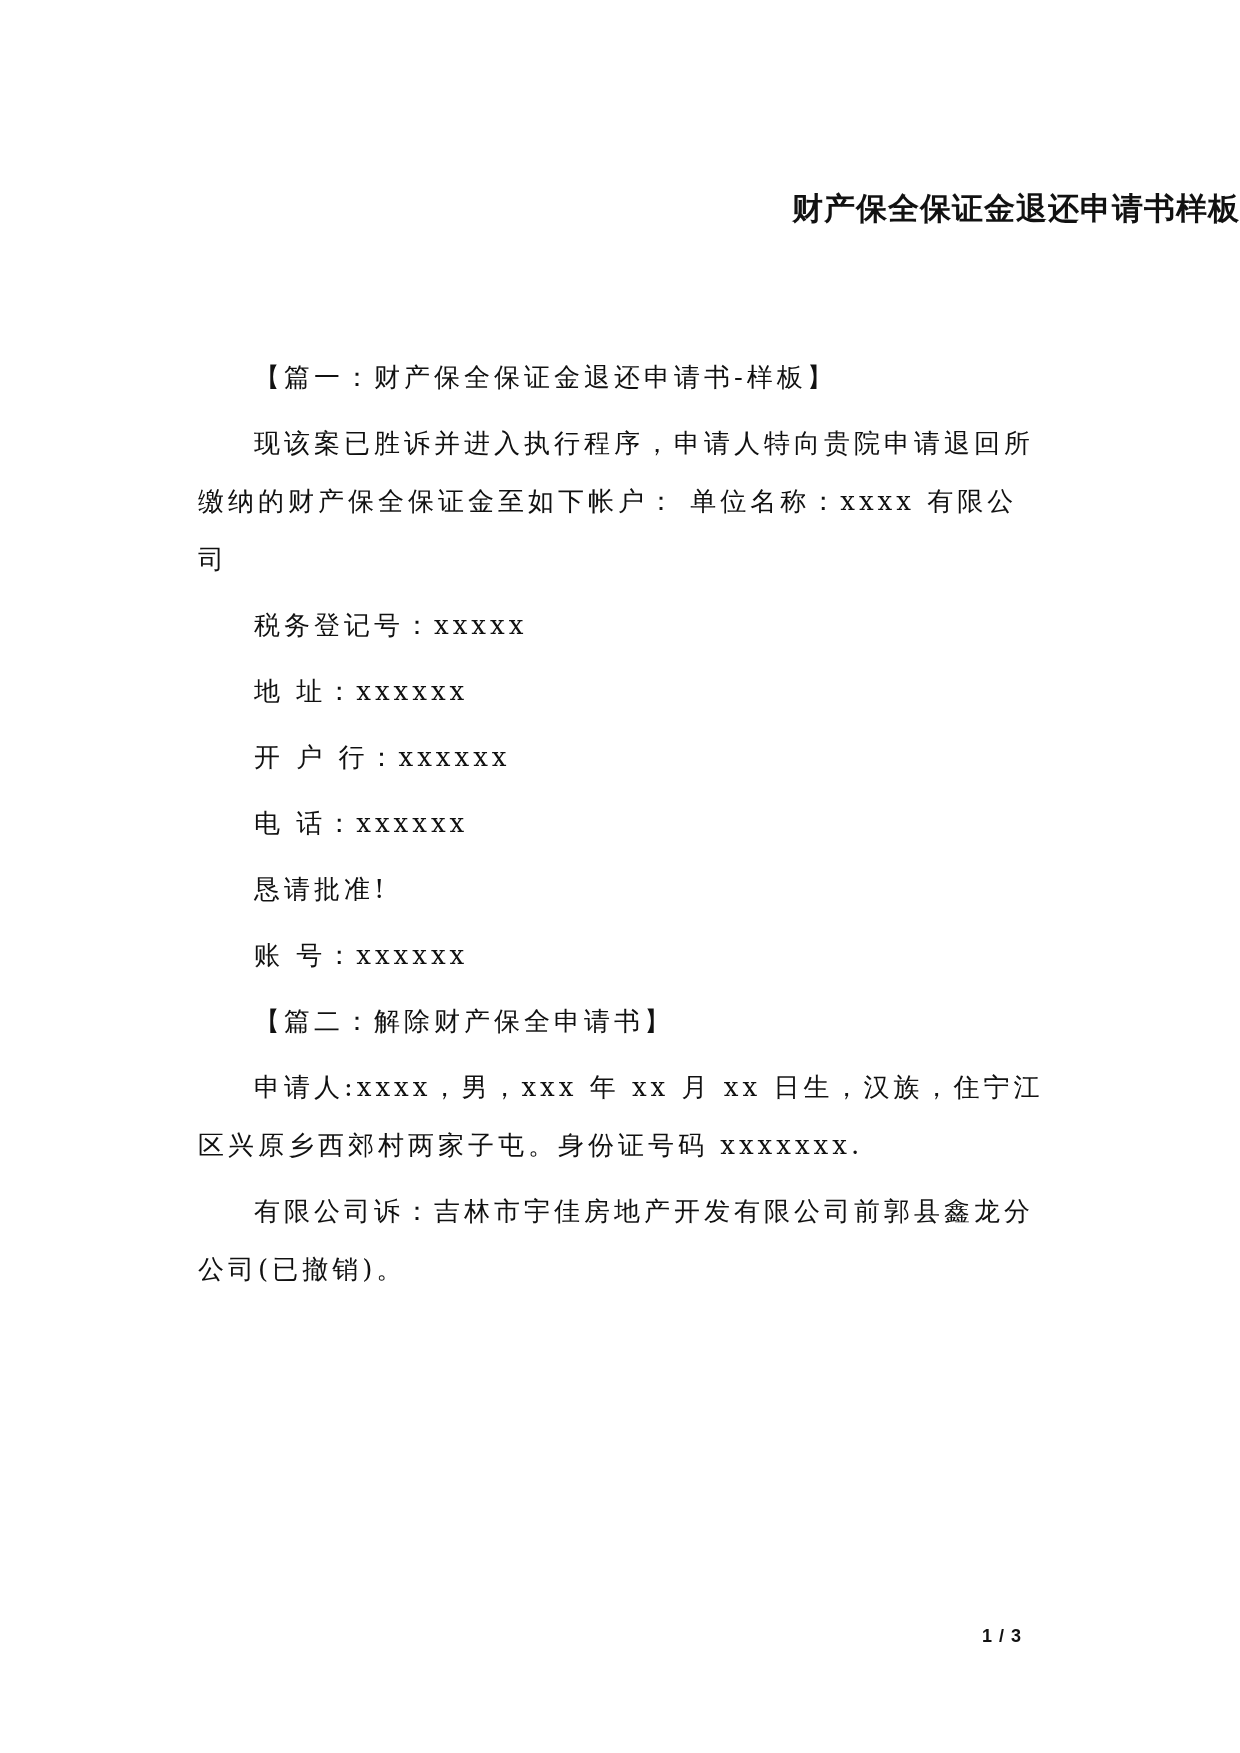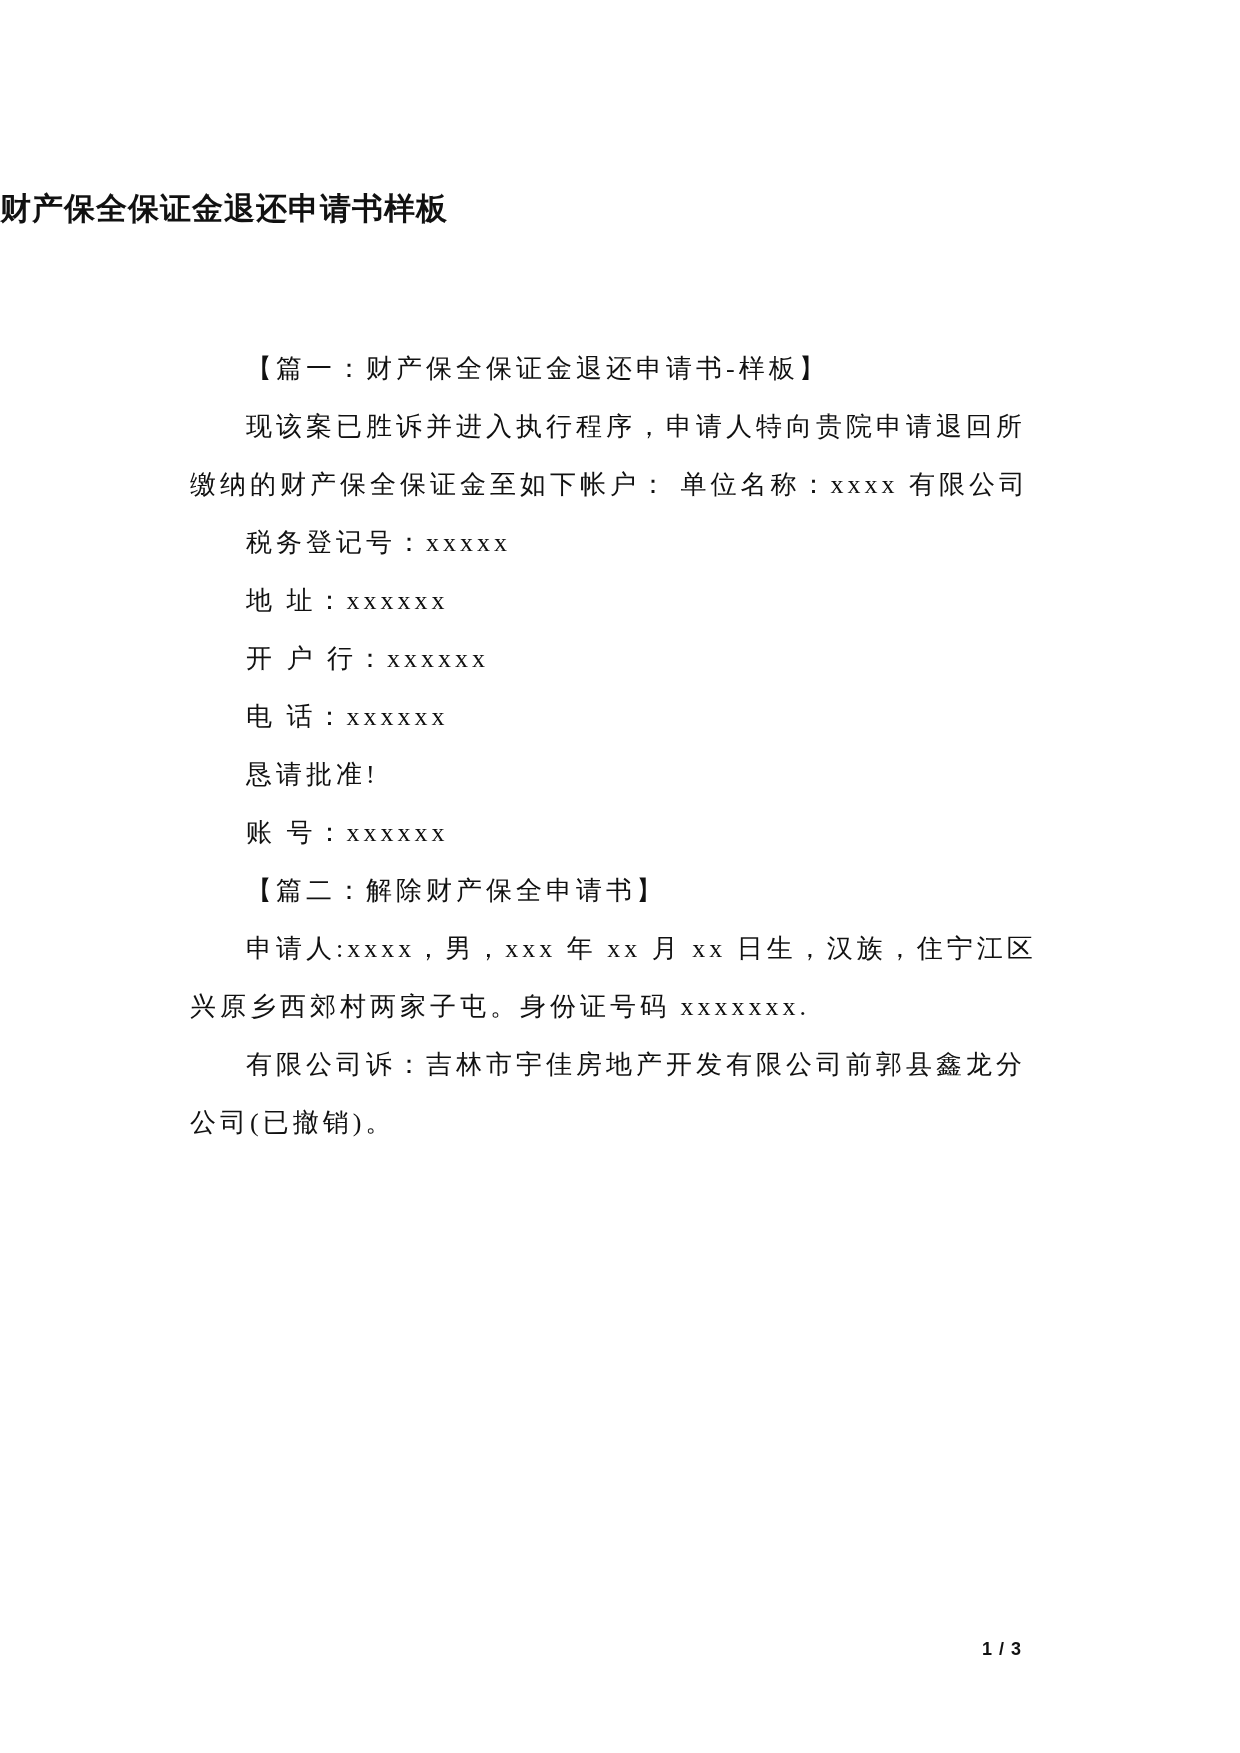--- a/index.html
+++ b/index.html
@@ -20,51 +20,49 @@
       left: 0; top: 0;
       width: 1240px;
       height: 1753px;
       background: #ffffff;
     }
     .title {
       position: absolute;
       top: 186px;
       left: 0;
       width: 1240px;
-      text-align: left;
+      text-align: right;
       font-family: "DejaVu Sans", "Liberation Sans", sans-serif;
       font-weight: bold;
       font-size: 31px;
       letter-spacing: 1px;
       line-height: 44px;
     }
     .body {
       position: absolute;
       top: 340px;
       left: 190px;
       width: 865px;
       font-size: 26px;
       line-height: 58px;
       letter-spacing: 4px;
     }
     .p {
-      margin: 0;
+      margin: 8px;
       text-indent: 56px;
       word-break: break-all;
-      font-family: Liberation Serif, serif;
     }
     .page-number {
       position: absolute;
       top: 1626px;
       left: 982px;
       font-family: "Liberation Sans", "DejaVu Sans", sans-serif;
       font-weight: bold;
       font-size: 18px;
       letter-spacing: 1px;
-      margin-top: 13px;
     }
   </style>
 </head>
 <body>
 
 <div class="page">
   <div class="title">财产保全保证金退还申请书样板</div>
 
   <div class="body">
     <p class="p">【篇一：财产保全保证金退还申请书-样板】</p>

